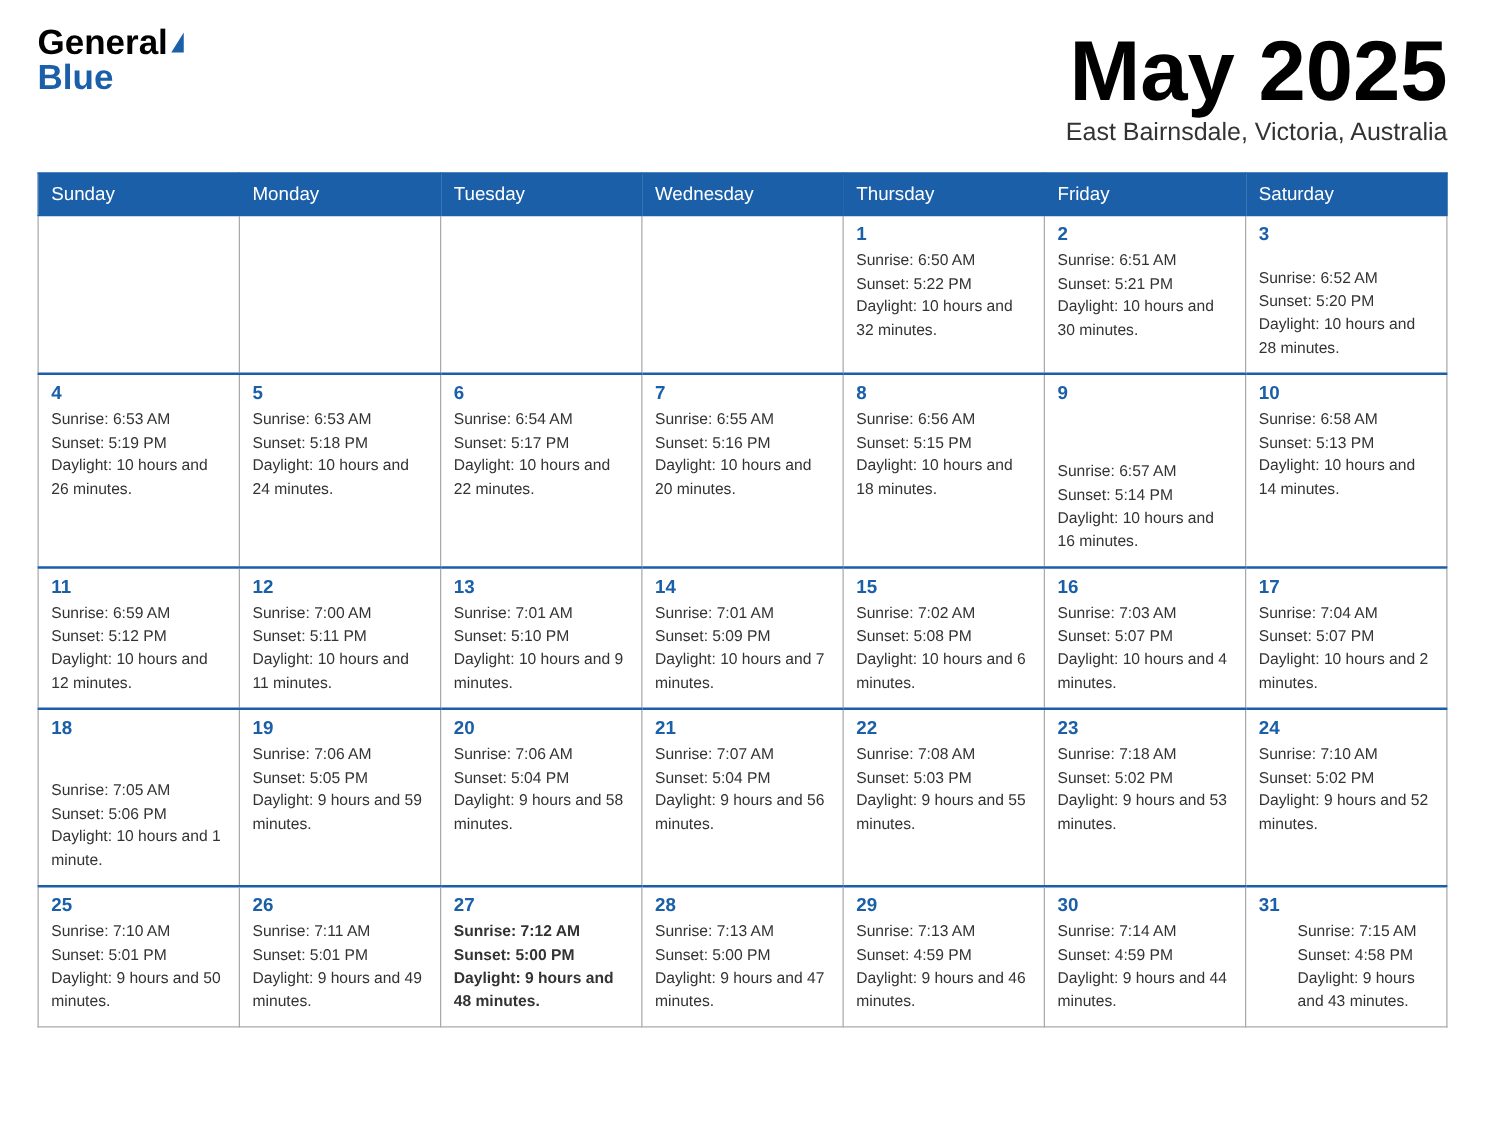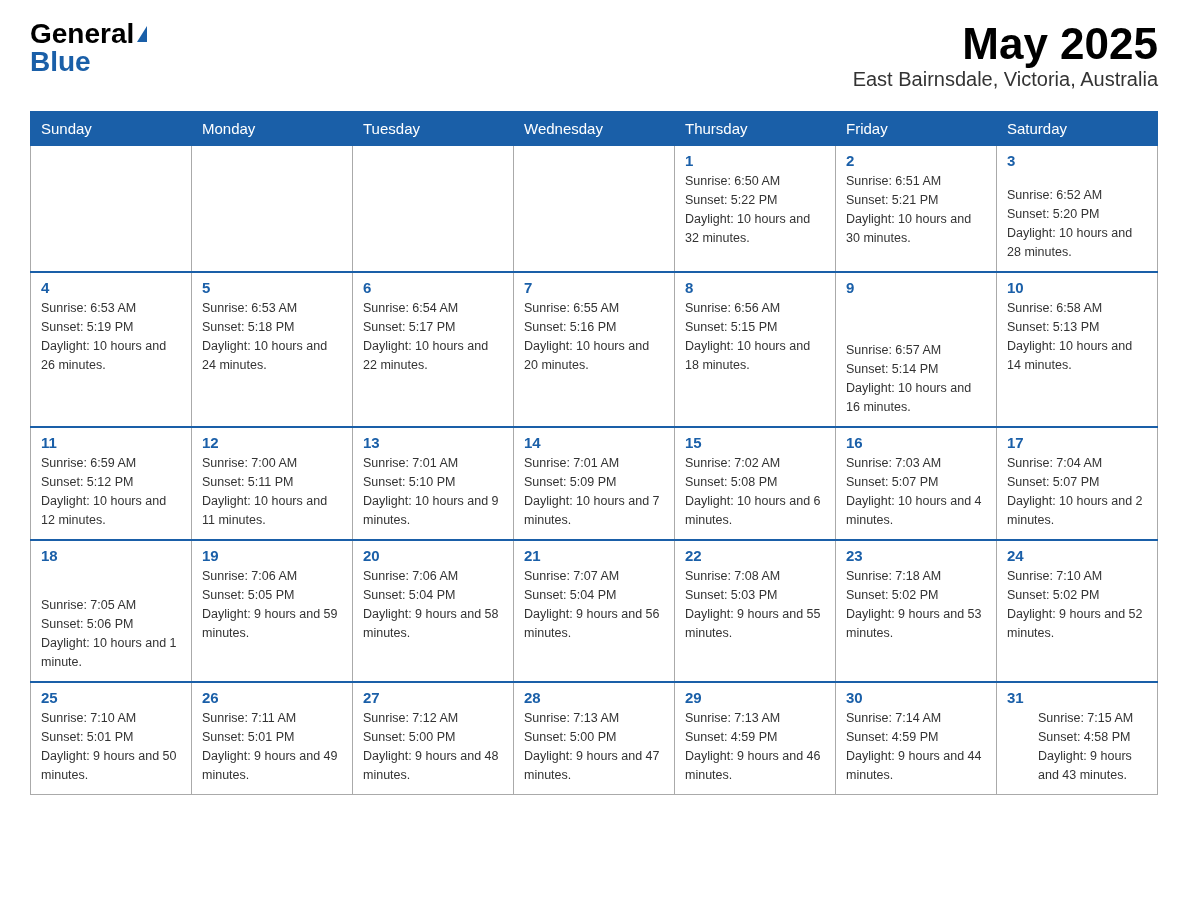--- a/index.html
+++ b/index.html
@@ -42,21 +42,21 @@
       border-left: 10px solid transparent;
       border-right: 0px solid transparent;
       border-bottom: 16px solid #1a5fa8;
       margin-left: 3px;
       vertical-align: middle;
     }
     .title-area {
       text-align: right;
     }
     .month-title {
-      font-size: 44px;
+      font-size: 68px;
       font-weight: bold;
       color: #000;
       line-height: 1.1;
     }
     .location {
       font-size: 20px;
       color: #333;
     }
     .calendar {
       width: 100%;
@@ -293,21 +293,21 @@
 Daylight: 9 hours and 50 minutes.</div>
         </td>
         <td>
           <div class="day-number">26</div>
           <div class="day-info" style="white-space: pre-line;">Sunrise: 7:11 AM
 Sunset: 5:01 PM
 Daylight: 9 hours and 49 minutes.</div>
         </td>
         <td>
           <div class="day-number">27</div>
-          <div class="day-info" style="white-space: pre-line;">Sunrise: 7:12 AM
+          <div class="day-info" style="white-space: pre-line; font-weight: bold;">Sunrise: 7:12 AM
 Sunset: 5:00 PM
 Daylight: 9 hours and 48 minutes.</div>
         </td>
         <td>
           <div class="day-number">28</div>
           <div class="day-info" style="white-space: pre-line;">Sunrise: 7:13 AM
 Sunset: 5:00 PM
 Daylight: 9 hours and 47 minutes.</div>
         </td>
         <td>

